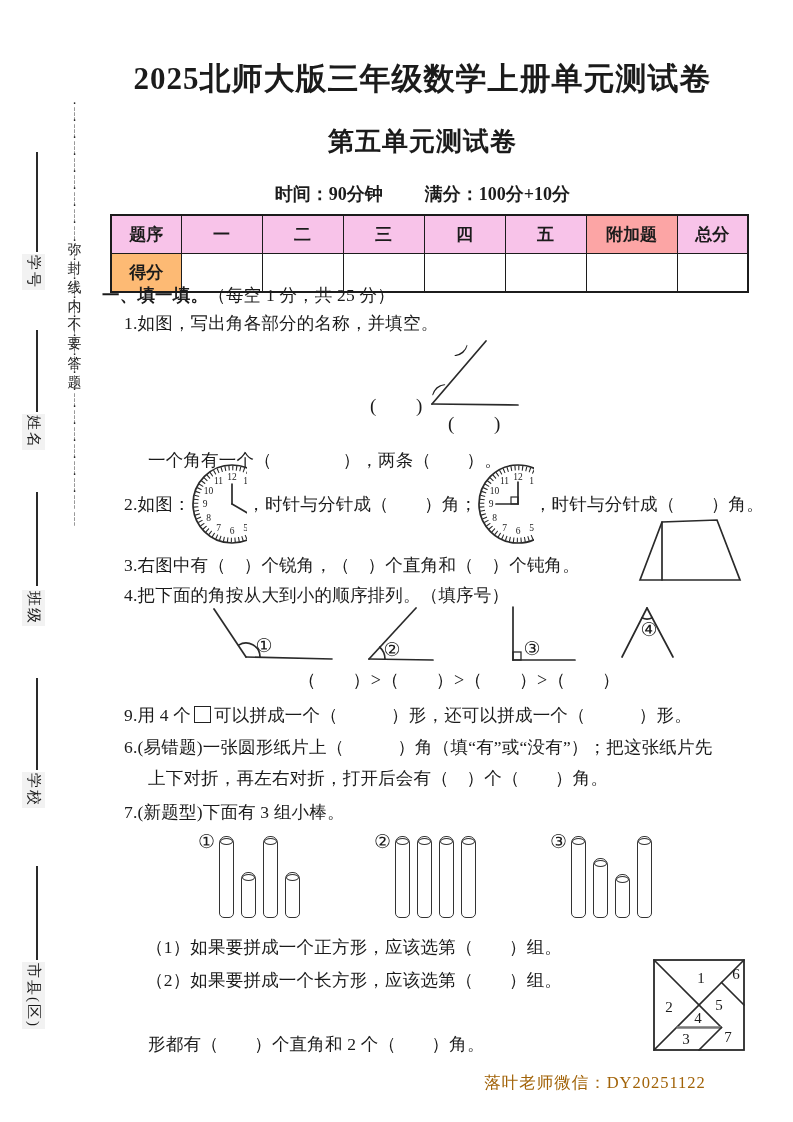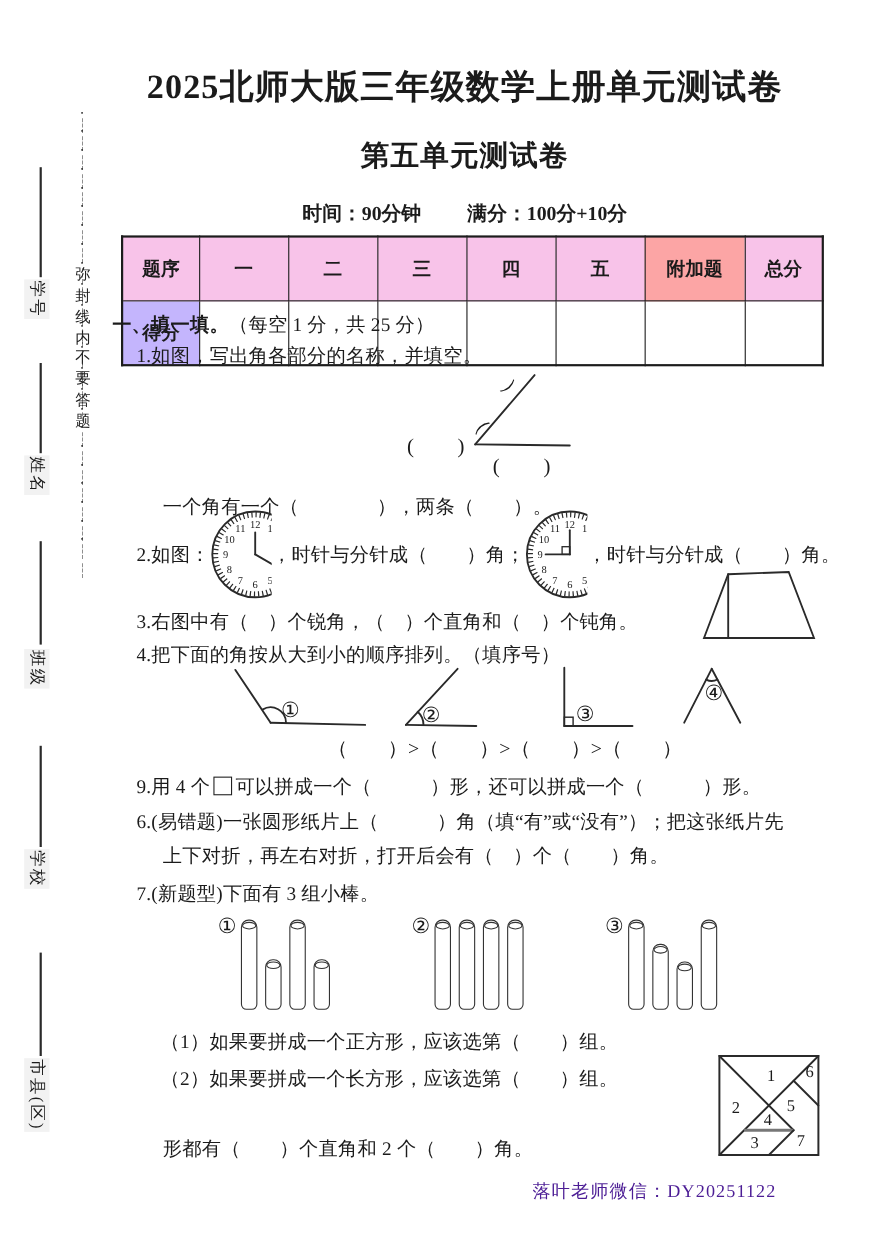--- a/index.html
+++ b/index.html
@@ -5,21 +5,21 @@
   html,body{margin:0;padding:0;background:#e8e8e8;}
   .page{position:relative;width:793px;height:1122px;background:#ffffff;overflow:hidden;
         font-family:"Liberation Serif",serif;color:#1b1b1b;}
   .abs{position:absolute;}
   .center{text-align:center;}
   .title{left:90px;top:58px;width:665px;font-size:31px;font-weight:bold;letter-spacing:1px;}
   .subtitle{left:90px;top:124px;width:665px;font-size:26px;font-weight:bold;letter-spacing:1px;}
   .meta{left:90px;top:182px;width:665px;font-size:18px;font-weight:bold;display:flex;justify-content:center;gap:42px;}
   table.score{border-collapse:collapse;table-layout:fixed;}
   table.score td{border:1.6px solid #1c1c1c;text-align:center;font-size:17px;font-weight:bold;
-                 height:29px;padding:14px;}
+                 height:29px;padding:4px;}
   table.score{border:2.2px solid #1c1c1c;}
   .bodyline{font-size:17.5px;letter-spacing:0.2px;white-space:nowrap;}
   .bold{font-weight:bold;}
   .sq{display:inline-block;width:15px;height:15px;border:1.7px solid #222;margin:0 3px;vertical-align:-2px;}
   .q2row{left:124px;top:462px;width:640px;height:84px;display:flex;align-items:center;}
   svg .ln{stroke:#2a2a2a;stroke-width:1.7;fill:none;stroke-linecap:round;}
   svg text{font-family:"Liberation Serif",serif;fill:#1b1b1b;}
   .clock-num{font-size:9.5px;text-anchor:middle;}
   .figlabel{font-size:19px;text-anchor:middle;}
   .tangram-num{font-size:15px;text-anchor:middle;}
@@ -31,21 +31,21 @@
   .stick-row{display:flex;align-items:flex-end;gap:7px;height:90px;}
   .stick{width:13px;border:1.6px solid #333;border-radius:7px 7px 5px 5px;position:relative;background:#fff;}
   .stick::before{content:"";position:absolute;left:0;right:0;top:1px;height:5px;
                  border:1.2px solid #333;border-radius:50%;}
   
   .mline{left:36px;width:2.2px;background:#2a2a2a;}
   .mlabel{left:22px;font-size:15px;background:#f2f2f2;padding:1px 2px;
           writing-mode:vertical-rl;text-orientation:sideways;letter-spacing:2px;white-space:nowrap;}
   .seal{left:64px;top:95px;height:1000px;font-size:14px;letter-spacing:1px;
         writing-mode:vertical-rl;text-orientation:upright;color:#222;line-height:20px;}
-  .footer{left:400px;top:1072px;width:390px;text-align:center;font-size:16.5px;color:#4c1d95;letter-spacing:1px;}
+  .footer{left:400px;top:1072px;width:390px;text-align:center;font-size:16.5px;color:#a16207;letter-spacing:1px;}
 </style>
 </head>
 <body>
 
 <div class="page">
 
   <div class="abs mline" style="top:152px;height:100px;"></div>
   <div class="abs mlabel" style="top:254px;">学号</div>
 
   <div class="abs mline" style="top:330px;height:82px;"></div>
@@ -85,21 +85,21 @@
       <td style="background:#f8c3e9">题序</td>
       <td style="background:#f8c3e9">一</td>
       <td style="background:#f8c3e9">二</td>
       <td style="background:#f8c3e9">三</td>
       <td style="background:#f8c3e9">四</td>
       <td style="background:#f8c3e9">五</td>
       <td style="background:#fca5a5">附加题</td>
       <td style="background:#f8c3e9">总分</td>
     </tr>
     <tr>
-      <td style="background:#c4b5fd">得分</td>
+      <td style="background:#fdba74">得分</td>
       <td></td>
       <td></td>
       <td></td>
       <td></td>
       <td></td>
       <td></td>
       <td></td>
     </tr>
   </tbody>
     </table>

